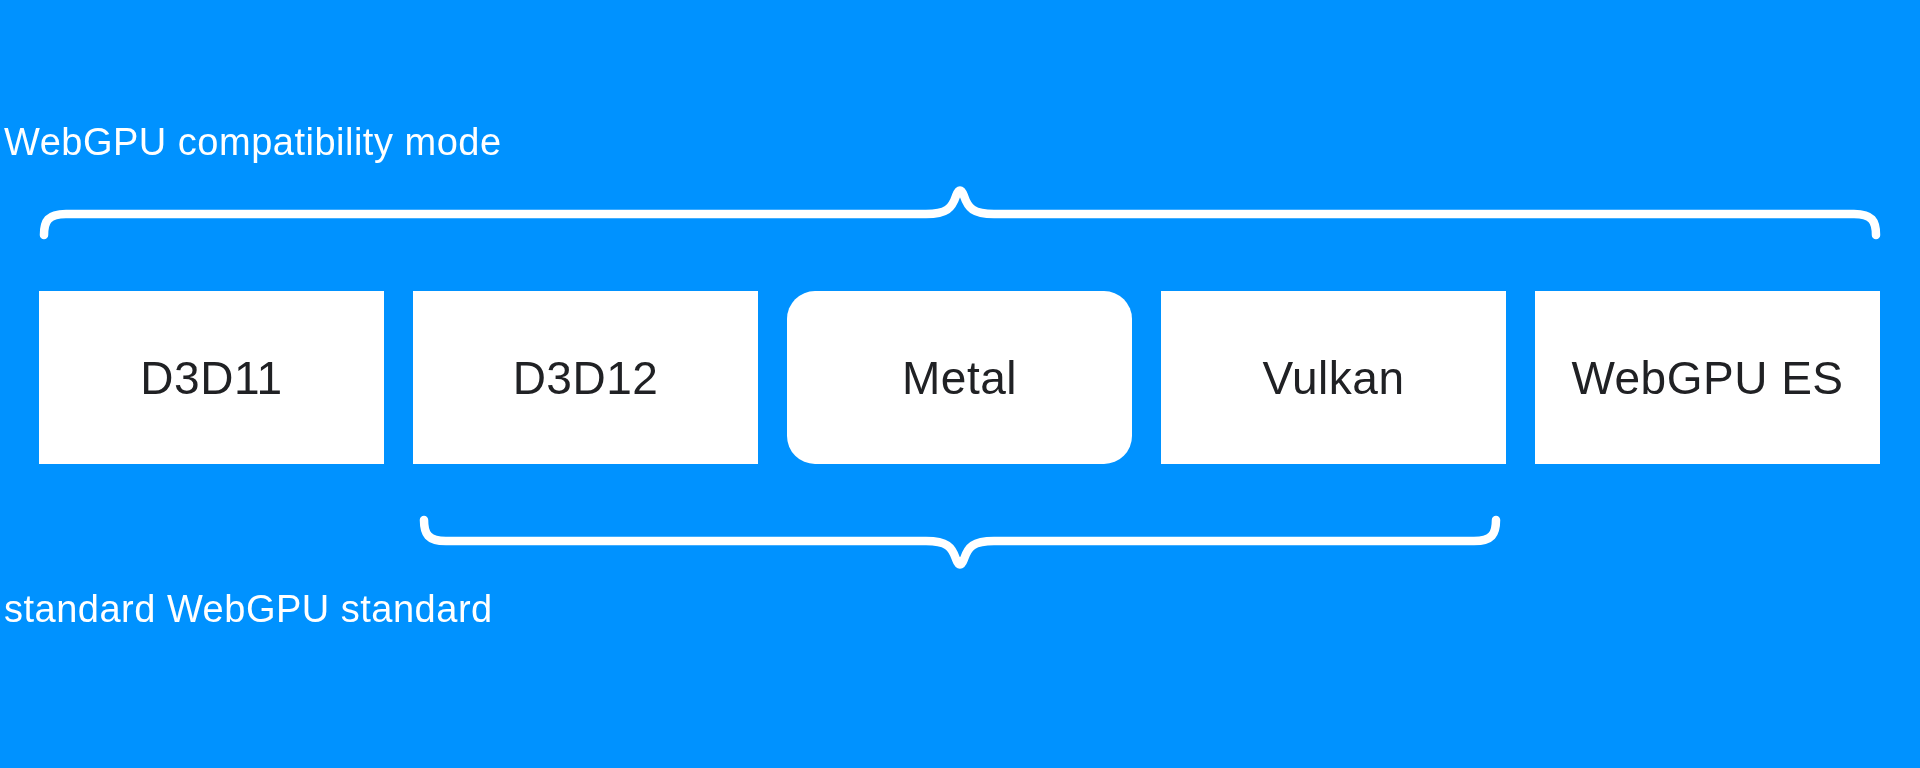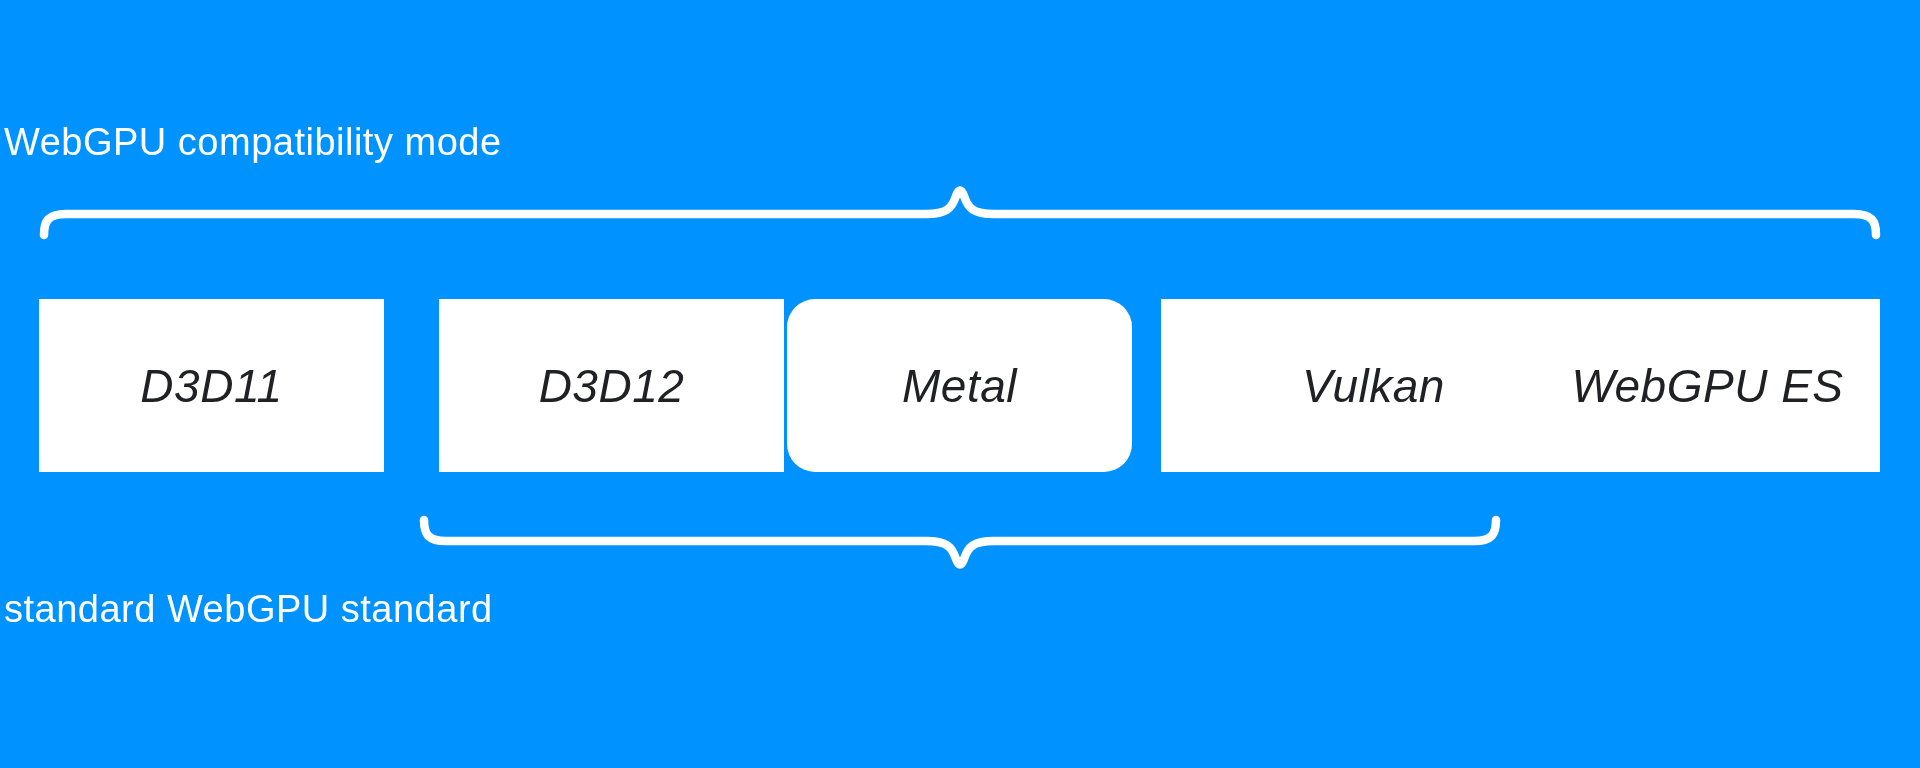--- a/index.html
+++ b/index.html
@@ -39,24 +39,23 @@
   .brackets-svg path {
     fill: none;
     stroke: var(--bracket, #ffffff);
     stroke-width: 8.5;
     stroke-linecap: round;
     stroke-linejoin: round;
   }
   .boxes-row {
     position: absolute;
     left: 0;
-    top: 8px;
+    top: 0;
     width: 1920px;
     height: 548px;
-    font-style: italic;
   }
   .api-box {
     position: absolute;
     top: 291px;
     width: 345px;
     height: 173px;
     background: var(--box-fill, #ffffff);
     display: flex;
     align-items: center;
     justify-content: center;
@@ -93,27 +92,27 @@
              C 968 547 973 541 994 541
              L 1474 541
              C 1492 541 1496 534 1496 520"></path>
   </svg>
 
   <div class="boxes-row">
 
   <div class="api-box" style="left: 39px;">
         <span>D3D11</span>
       </div>
-      <div class="api-box" style="left: 413px; margin-left: 26px;">
+      <div class="api-box" style="left: 413px;">
         <span>D3D12</span>
       </div>
       <div class="api-box" style="left: 787px; border-radius: 28px;">
         <span>Metal</span>
       </div>
-      <div class="api-box" style="left: 1161px; padding-left: 40px;">
+      <div class="api-box" style="left: 1161px;">
         <span>Vulkan</span>
       </div>
       <div class="api-box" style="left: 1535px;">
         <span>WebGPU ES</span>
       </div>
     </div>
 
   <div class="bracket-label bottom">standard WebGPU standard</div>
 
 </div>

